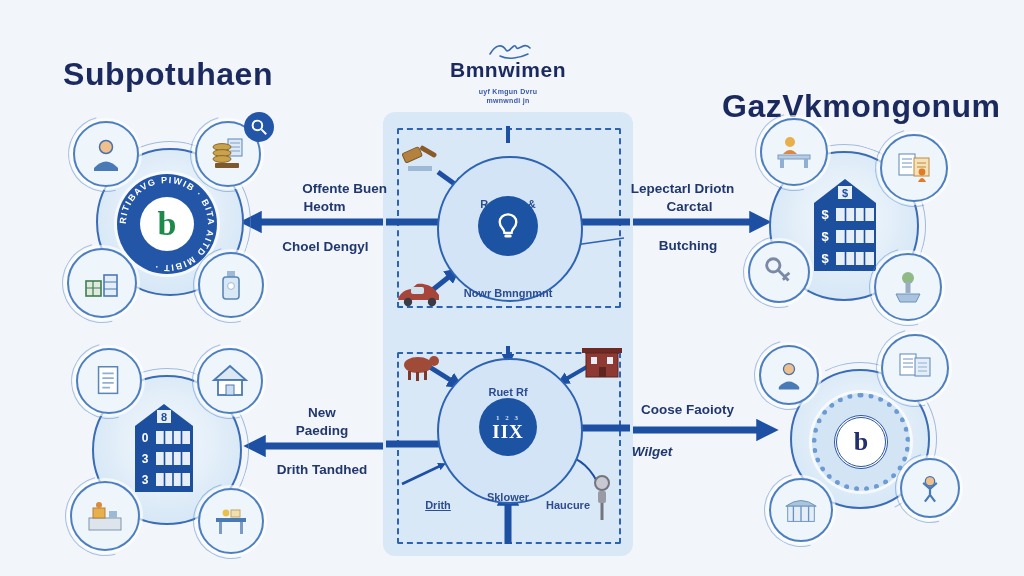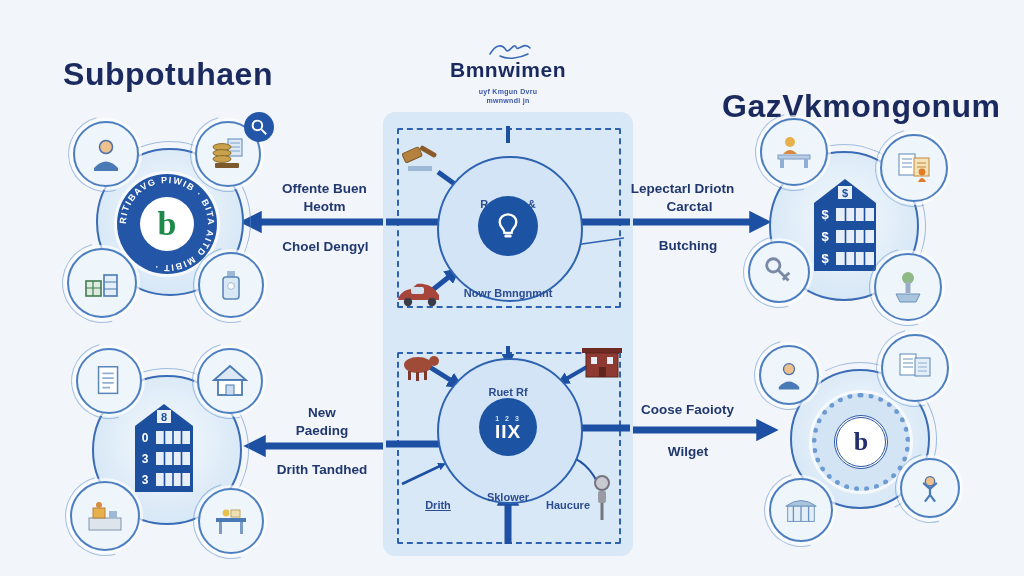--- a/index.html
+++ b/index.html
@@ -112,21 +112,21 @@
 </svg>
 <svg class="abs" style="left:394px;top:278px;" width="52" height="30" viewBox="0 0 52 30">
   <path d="M4 22c1-6 6-10 13-11l6-5c6-1 14 1 18 6l4 5v5H4z" fill="#a8453a"></path>
   <rect x="17" y="9" width="13" height="7" rx="2" fill="#cfe0ef"></rect>
   <circle cx="14" cy="24" r="4.2" fill="#3b3b45"></circle>
     <circle cx="38" cy="24" r="4.2" fill="#3b3b45"></circle>
 </svg>
 
 <div class="hubring" style="left:437px;top:358px;width:142px;height:142px;"></div>
 <div class="hubtxt" style="left:437px;top:361px;width:142px;">Ruet Rf</div>
-<div class="hubdot" style="left:479px;top:398px;width:58px;height:58px;">
+<div class="hubdot" style="left:479px;top:398px;width:58px;height:58px;font-family:Liberation Serif, serif;">
   <div class="iix-mini">1 2 3</div>
   <div class="iix">IIX</div>
 </div>
 <div class="hubtxt" style="left:437px;top:466px;width:142px;">Sklower</div>
 <div class="note" style="left:410px;top:499px;width:56px;text-decoration:underline;">Drith</div>
 <div class="note" style="left:536px;top:499px;width:64px;">Haucure</div>
 
 <svg class="abs" style="left:396px;top:350px;" width="50" height="32" viewBox="0 0 50 32">
   <ellipse cx="22" cy="15" rx="14" ry="8" fill="#a04a38"></ellipse>
   <circle cx="38" cy="11" r="5" fill="#a04a38"></circle>
@@ -140,34 +140,34 @@
   <rect x="11" y="13" width="6" height="7" fill="#e8eef5"></rect>
     <rect x="27" y="13" width="6" height="7" fill="#e8eef5"></rect>
   <rect x="19" y="23" width="7" height="10" fill="#5e241e"></rect>
 </svg>
 <svg class="abs" style="left:590px;top:474px;" width="24" height="48" viewBox="0 0 24 48">
   <circle cx="12" cy="9" r="7" fill="#c9c9d2" stroke="#74747e" stroke-width="2"></circle>
   <rect x="8" y="17" width="8" height="12" rx="2" fill="#9a9aa4"></rect>
   <rect x="10.5" y="29" width="3" height="17" fill="#74747e"></rect>
 </svg>
 
-<div class="lbl" style="left:262px;top:180px;width:125px;">Offente Buen</div>
+<div class="lbl" style="left:262px;top:180px;width:125px;text-align:right;">Offente Buen</div>
 <div class="lbl" style="left:262px;top:198px;width:125px;">Heotm</div>
 <div class="lbl" style="left:258px;top:238px;width:135px;">Choel Dengyl</div>
 
 <div class="lbl" style="left:615px;top:180px;width:135px;">Lepectarl Driotn</div>
 <div class="lbl" style="left:622px;top:198px;width:135px;">Carctal</div>
 <div class="lbl" style="left:628px;top:237px;width:120px;text-align:center;">Butching</div>
 
 <div class="lbl" style="left:266px;top:404px;width:112px;">New</div>
 <div class="lbl" style="left:266px;top:422px;width:112px;">Paeding</div>
 <div class="lbl" style="left:253px;top:461px;width:138px;">Drith Tandhed</div>
 
 <div class="lbl" style="left:620px;top:401px;width:135px;">Coose Faoioty</div>
-<div class="lbl" style="left:632px;top:443px;width:112px;">Wilget</div>
+<div class="lbl" style="left:596px;top:443px;width:112px;font-style:italic;">Wilget</div>
 
 <div class="bigc" style="left:96px;top:148px;width:144px;height:144px;"></div>
 <div class="badge" style="left:117px;top:174px;width:100px;height:100px;">
   <svg class="abs" style="left:0;top:0;" width="100" height="100" viewBox="0 0 100 100">
     <defs>
         <path id="rp" d="M50,50 m-41,0 a41,41 0 1,1 82,0 a41,41 0 1,1 -82,0"></path>
       </defs>
     <text font-size="9" font-weight="bold" fill="#ffffff" letter-spacing="1.5">
       <textPath href="#rp">RITIBAVG PIWIB · BITA AITD MIBIT ·</textPath>
     </text>

